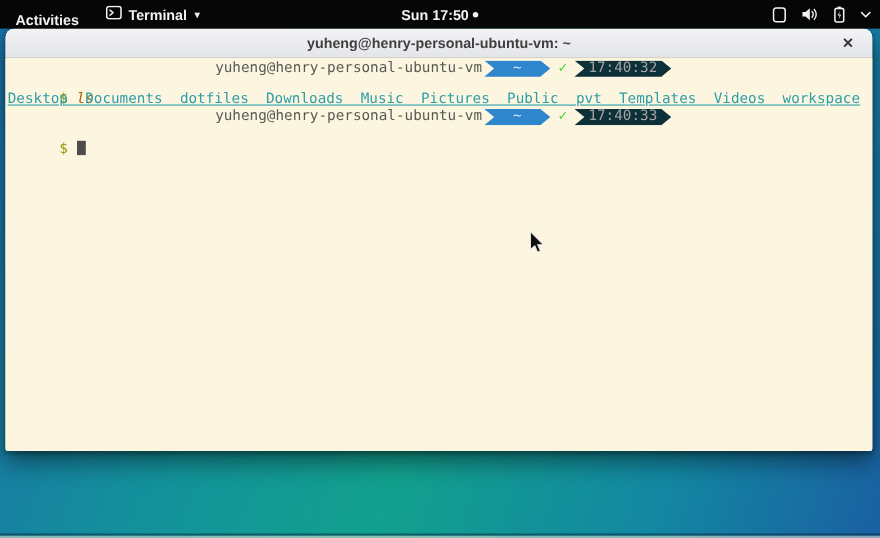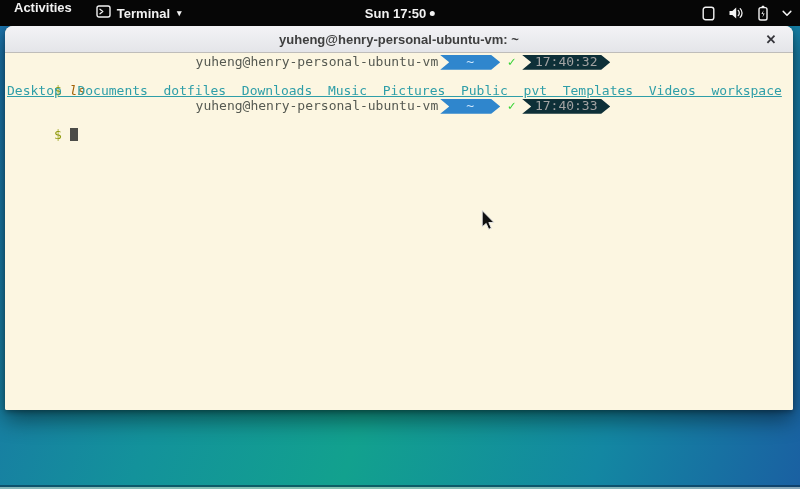--- a/index.html
+++ b/index.html
@@ -9,21 +9,21 @@
     background:linear-gradient(108deg,#1b6fa8 0%,#13929b 30%,#12a18e 52%,#1387a2 78%,#1a60a2 100%);
   }
   .bottom-dark-line{position:absolute;left:0;right:0;bottom:2px;height:2px;background:rgba(8,40,66,.55);}
   .bottom-light-line{position:absolute;left:0;right:0;bottom:0;height:2px;background:rgba(225,225,205,.55);}
 
   
   .topbar{
     position:absolute;top:0;left:0;right:0;height:26px;background:#060606;
     color:#f2f2f2;display:flex;align-items:center;font-size:13px;font-weight:700;z-index:30;
   }
-  .activities{padding:0 14px;height:100%;display:flex;align-items:flex-start;cursor:default;}
+  .activities{padding:0 14px;height:100%;display:flex;align-items:flex-end;cursor:default;}
   .appmenu{display:flex;align-items:center;gap:6px;padding:0 10px;height:100%;text-align:center;}
   .appmenu .caret{font-size:9px;margin-left:1px;}
   .clock{position:absolute;left:50%;transform:translateX(-50%);top:0;height:26px;display:flex;align-items:center;gap:4px;}
   .clock .notif-dot{width:5px;height:5px;border-radius:50%;background:#f2f2f2;}
   .status-tray{position:absolute;right:8px;top:0;height:26px;display:flex;align-items:center;gap:13px;}
   .status-tray svg{display:block;}
 
   
   .window{
     position:absolute;left:5px;top:26px;width:788px;height:384px;

